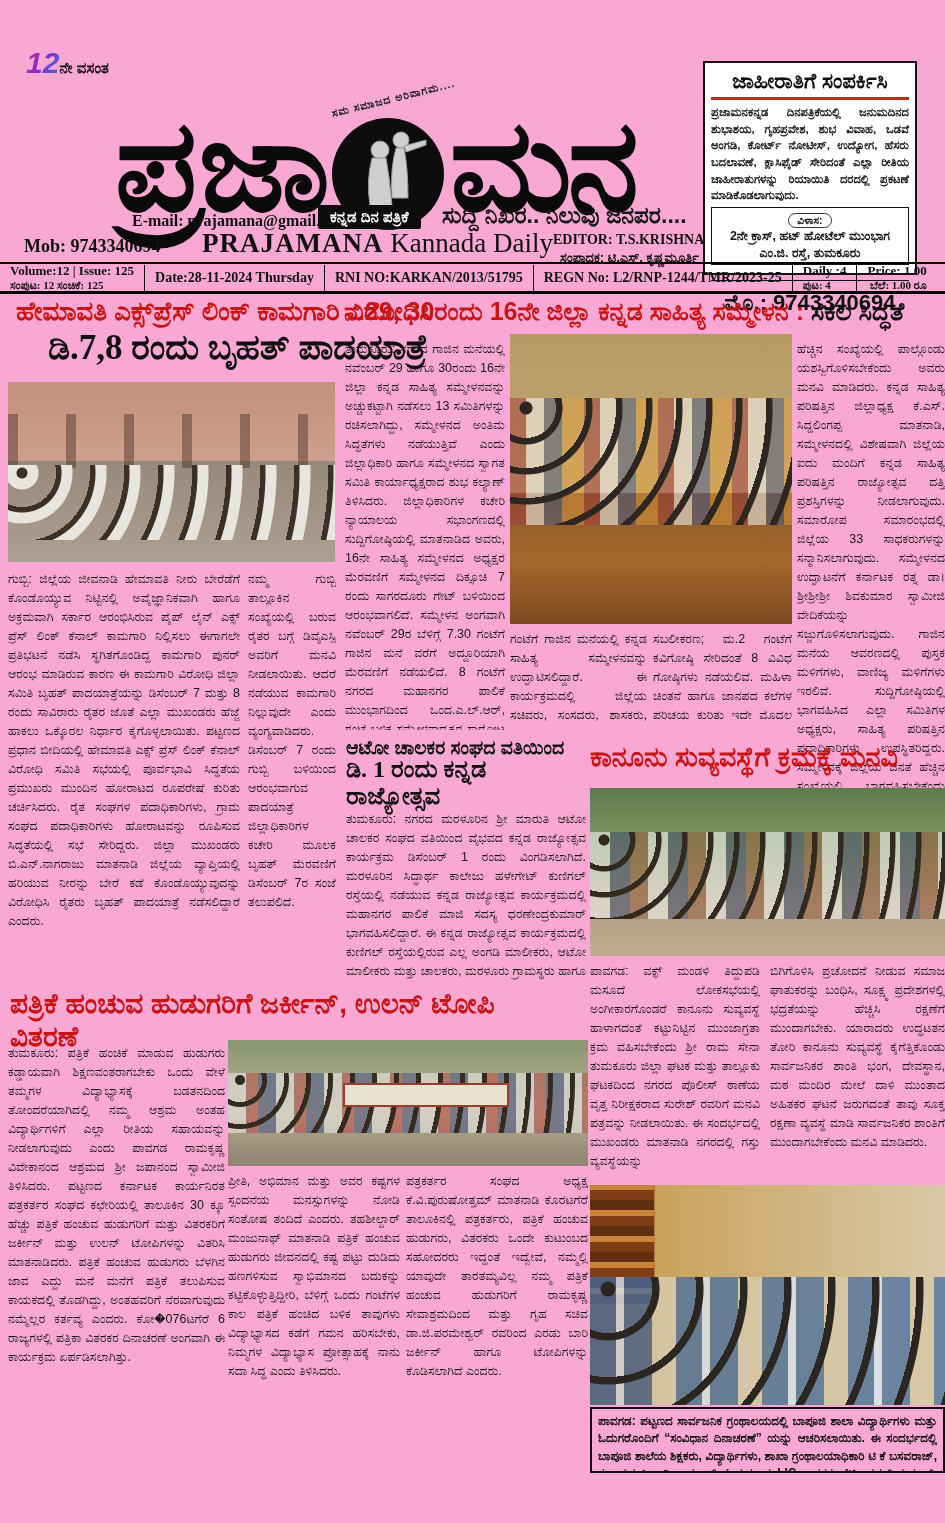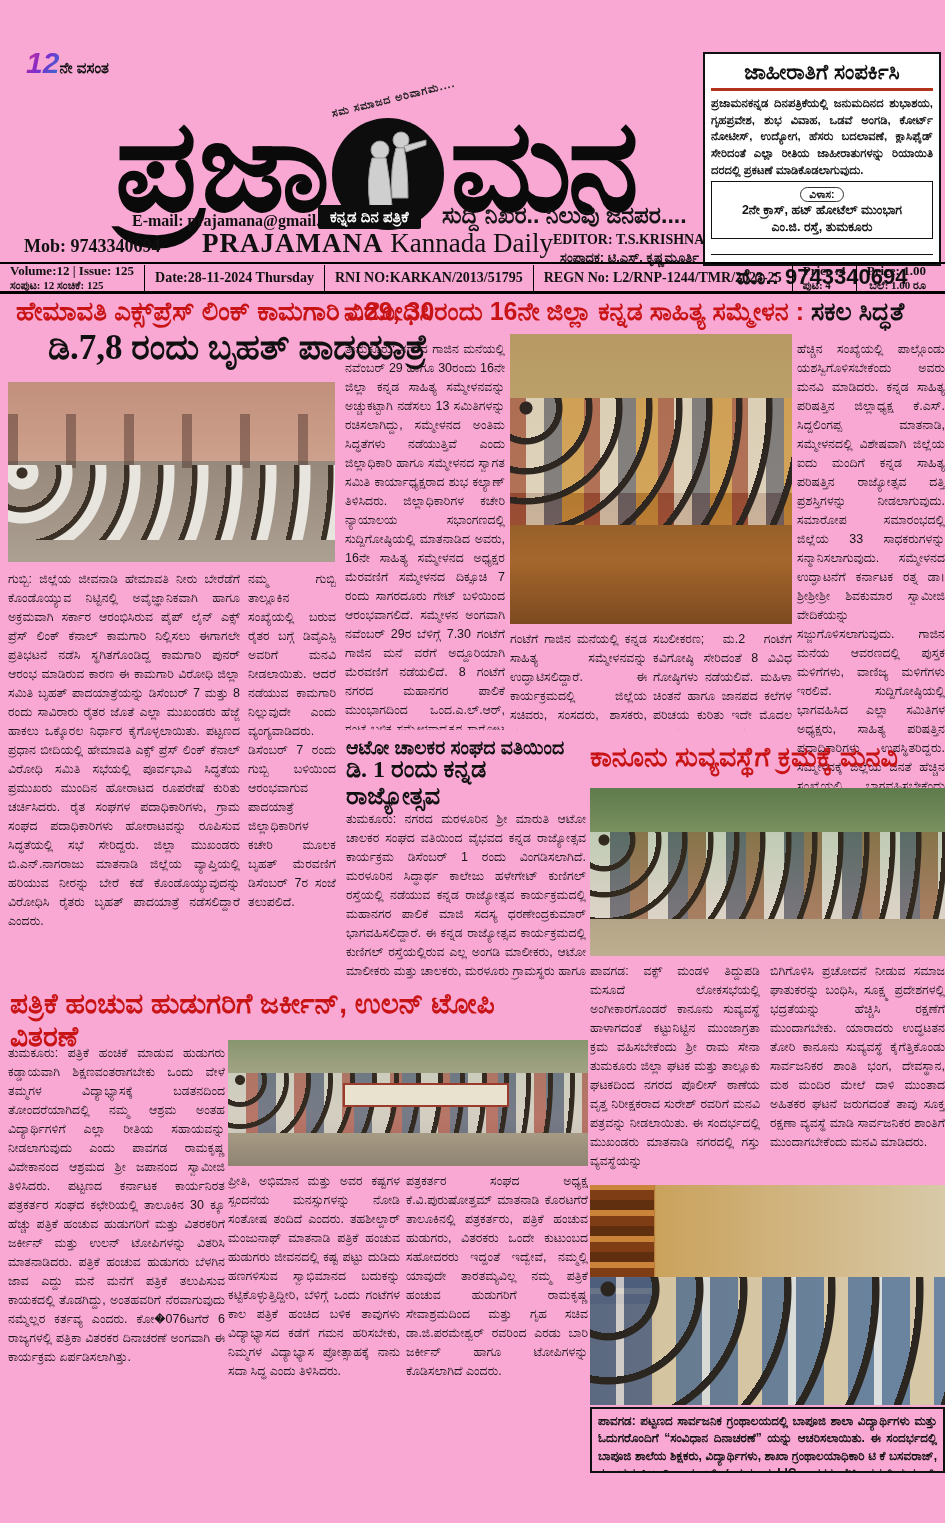--- a/index.html
+++ b/index.html
@@ -24,21 +24,21 @@
   .arc-motto { left:330px; top:92px; font-size:11px; font-weight:700; color:#222; transform:rotate(-14deg); letter-spacing:1px; }
   .email-line { left:132px; top:212px; font-weight:700; font-size:16px; font-family:"Liberation Serif", serif; }
   .badge-kdp { left:318px; top:205px; background:#0d0d0d; color:#fff; font-weight:700; font-size:15px; padding:3px 12px; border-radius:2px; }
   .slogan { left:442px; top:202px; font-size:23px; font-weight:800; color:#141414; }
   .mob-line { left:24px; top:236px; font-weight:800; font-size:18px; font-family:"Liberation Serif", serif; }
   .name-en { left:178px; top:228px; font-family:"Liberation Serif", serif; font-size:27px;margin-left:24px; }
   .name-en b { font-weight:800; letter-spacing:1px; }
   .editor-en { left:553px; top:232px; font-weight:800; font-size:14px; font-family:"Liberation Serif", serif; }
   .editor-kn { left:560px; top:250px; font-weight:700; font-size:13px; }
   
-  .adbox { left:703px; top:52px; width:238px; height:214px; border:2px solid #111; background:#fff; padding:4px 6px 4px 6px; }
+  .adbox { left:703px; top:61px; width:214px; height:214px; border:2px solid #111; background:#fff; padding:4px 6px 4px 6px; }
   .adbox-title { text-align:center; font-weight:800; font-size:21px; padding:2px 0 4px; border-bottom:3px solid #b3321b; }
   .adbox-body { font-size:11.5px; font-weight:600; line-height:1.45; text-align:justify; padding-top:4px; }
   .adbox-inner { margin-top:3px; border:1.5px solid #111; padding:2px 4px; text-align:center; }
   .addr-label { display:inline-block; border:1px solid #333; border-radius:9px; font-size:10.5px; font-weight:700; padding:0 8px; }
   .addr-text { font-size:12.5px; font-weight:700; line-height:1.35; }
   .adbox-phone { text-align:center; font-size:22px; font-weight:800; border-top:1.5px solid #111; margin-top:15px; padding-top:9px; }
   
   .infobar { left:0; top:262px; width:945px; height:32px; border-top:2.5px solid #000; border-bottom:3px solid #000;
     display:flex; align-items:center; font-family:"Liberation Serif", serif; }
   .seg { padding:0 10px; border-right:1.5px solid #000; height:26px; display:flex; flex-direction:column; justify-content:center; }
@@ -141,21 +141,21 @@
     <div class="seg single">
       <span class="r1">Date:28-11-2024 Thursday</span>
     </div>
     <div class="seg single">
       <span class="r1">RNI NO:KARKAN/2013/51795</span>
     </div>
     <div class="seg single">
       <span class="r1">REGN No: L2/RNP-1244/TMR/2023-25</span>
     </div>
     <div class="seg">
-      <span class="r1">Price :4</span>
+      <span class="r1">Daily :4</span>
       <span class="r2">ಪುಟ: 4</span>
     </div>
     <div class="seg">
       <span class="r1">Price: 1.00</span>
       <span class="r2">ಬೆಲೆ: 1.00 ರೂ</span>
     </div>
   </div>
 
   <div class="abs kicker1 red">ಹೇಮಾವತಿ ಎಕ್ಸ್‌ಪ್ರೆಸ್ ಲಿಂಕ್ ಕಾಮಗಾರಿ ವಿರೋಧಿಸಿ</div>
   <div class="abs head1">ಡಿ.7,8 ರಂದು ಬೃಹತ್ ಪಾದಯಾತ್ರೆ</div>

